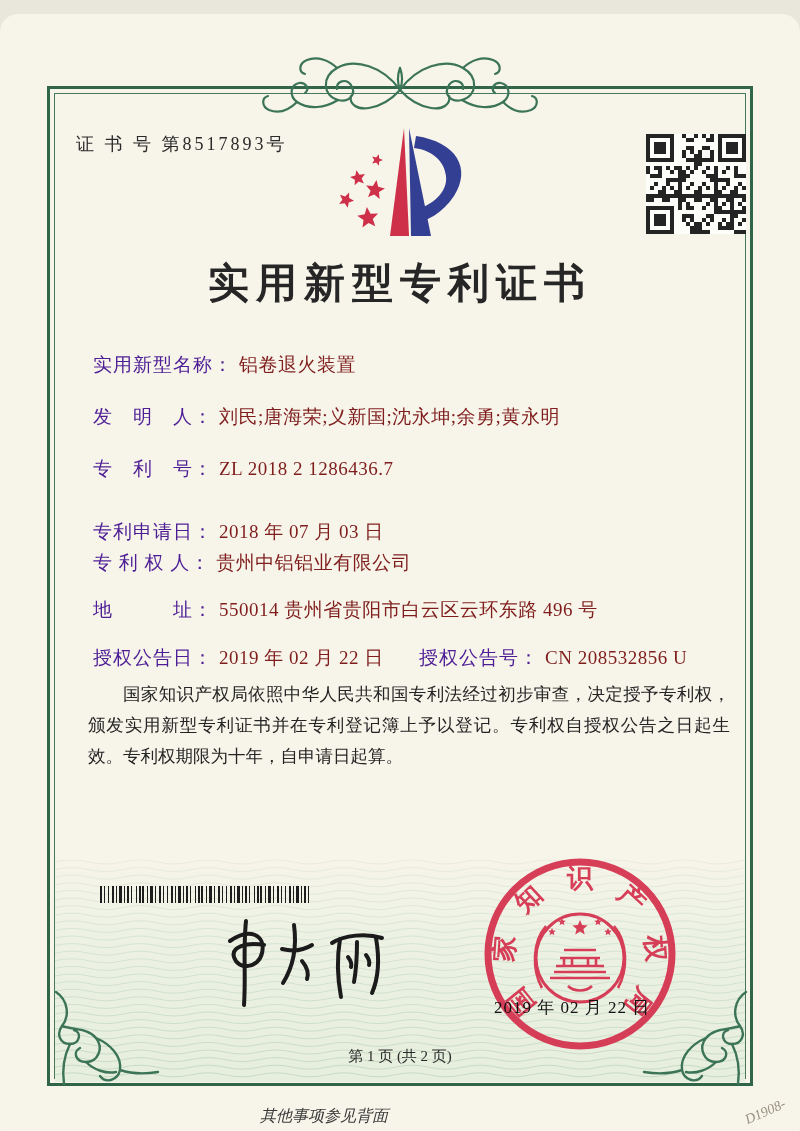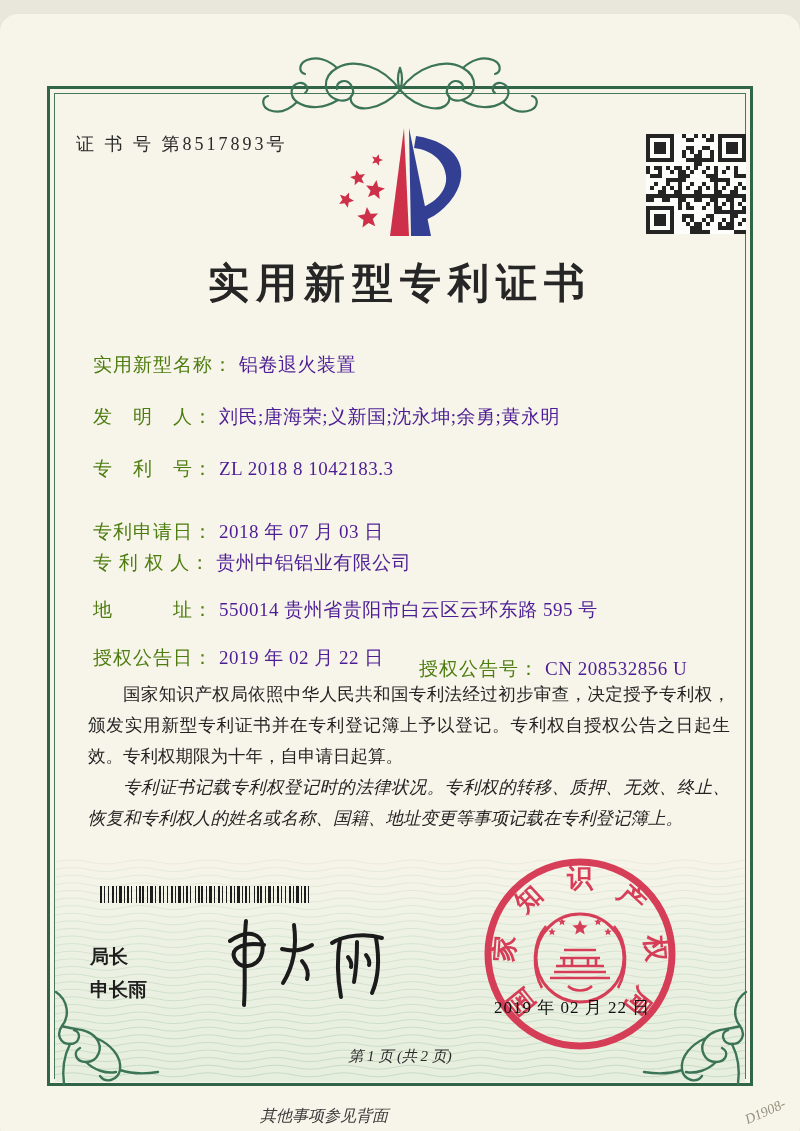--- a/index.html
+++ b/index.html
@@ -32,23 +32,23 @@
   .qr { position:absolute; left:646px; top:120px; }
 
   .doc-title {
     position:absolute; left:0; top:242px; width:800px;
     text-align:center; font-size:41px; font-weight:600;
     letter-spacing:7px; color:#262626;
   }
 
   .fields { position:absolute; left:93px; top:338px; width:640px; font-size:19px; }
   .field-row { position:absolute; left:0; white-space:nowrap; }
-  .field-label { color:#4d7c0f; letter-spacing:1px;font-family:Liberation Serif, serif; }
-  .field-value { color:#4c1d95; margin-left:6px; letter-spacing:0.5px; }
-  .pair2 { position:absolute; left:326px; top:11px; }
+  .field-label { color:#4c1d95; letter-spacing:1px;font-family:Liberation Serif, serif; }
+  .field-value { color:#7f1d1d; margin-left:6px; letter-spacing:0.5px; }
+  .pair2 { position:absolute; left:326px; top:0; }
 
   .paragraphs {
     position:absolute; left:88px; top:665px; width:642px;
     font-size:17.5px; line-height:31px; text-align:justify; color:#242424;
   }
   .paragraphs p { text-indent:2em; }
   .para-2 { font-style:italic; }
 
   .barcode { position:absolute; left:100px; top:872px; }
 
@@ -60,21 +60,21 @@
   .signature { position:absolute; left:220px; top:895px; }
 
   .seal { position:absolute; left:480px; top:840px; }
   .seal-date {
     position:absolute; left:494px; top:982px; width:180px;
     font-size:17px; color:#111; letter-spacing:1px; white-space:nowrap;
   }
 
   .page-info {
     position:absolute; left:0; top:1033px; width:800px;
-    text-align:center; font-size:15px; color:#2b2b2b;font-style:italic;
+    text-align:center; font-size:15px; color:#2b2b2b;
   }
   .back-note {
     position:absolute; left:0; top:1092px; width:648px;
     text-align:center; font-size:16px; color:#3a3a3a; font-style:italic;
   }
   .pencil-note {
     position:absolute; left:744px; top:1090px;
     font-size:14px; font-style:italic; color:#97907f;
     transform:rotate(-24deg);
   }
@@ -480,33 +480,32 @@
         <rect x="92" y="96" width="4" height="4"></rect>
         <rect x="96" y="96" width="4" height="4"></rect>
       </g>
   </svg>
 
   <div class="doc-title">实用新型专利证书</div>
 
   <div class="fields">
     <div class="field-row" style="top:0"><span class="field-label">实用新型名称：</span><span class="field-value">铝卷退火装置</span></div>
     <div class="field-row" style="top:52px"><span class="field-label">发　明　人：</span><span class="field-value">刘民;唐海荣;义新国;沈永坤;余勇;黄永明</span></div>
-    <div class="field-row" style="top:104px"><span class="field-label">专　利　号：</span><span class="field-value">ZL 2018 8 1042183.3</span></div>
+    <div class="field-row" style="top:104px"><span class="field-label">专　利　号：</span><span class="field-value">ZL 2018 2 1286436.7</span></div>
     <div class="field-row" style="top:167px"><span class="field-label">专利申请日：</span><span class="field-value">2018 年 07 月 03 日</span></div>
     <div class="field-row" style="top:198px"><span class="field-label">专 利 权 人：</span><span class="field-value">贵州中铝铝业有限公司</span></div>
-    <div class="field-row" style="top:245px"><span class="field-label">地　　　址：</span><span class="field-value">550014 贵州省贵阳市白云区云环东路 595 号</span></div>
+    <div class="field-row" style="top:245px"><span class="field-label">地　　　址：</span><span class="field-value">550014 贵州省贵阳市白云区云环东路 496 号</span></div>
     <div class="field-row" style="top:293px">
       <span class="field-label">授权公告日：</span><span class="field-value">2019 年 02 月 22 日</span>
       <span class="pair2"><span class="field-label">授权公告号：</span><span class="field-value">CN 208532856 U</span></span>
     </div>
   </div>
 
   <div class="paragraphs">
     <p class="para-1">国家知识产权局依照中华人民共和国专利法经过初步审查，决定授予专利权，颁发实用新型专利证书并在专利登记簿上予以登记。专利权自授权公告之日起生效。专利权期限为十年，自申请日起算。</p>
-    <p class="para-2">专利证书记载专利权登记时的法律状况。专利权的转移、质押、无效、终止、恢复和专利权人的姓名或名称、国籍、地址变更等事项记载在专利登记簿上。</p>
   </div>
 
   <svg class="barcode" width="212" height="17">
     <g id="barcode-bars" fill="#1d1d1d">
         <rect x="0" y="0" width="2" height="17"></rect>
         <rect x="4" y="0" width="1" height="17"></rect>
         <rect x="8" y="0" width="1" height="17"></rect>
         <rect x="12" y="0" width="2" height="17"></rect>
         <rect x="16" y="0" width="1" height="17"></rect>
         <rect x="19" y="0" width="3" height="17"></rect>
@@ -554,24 +553,20 @@
         <rect x="185" y="0" width="1" height="17"></rect>
         <rect x="189" y="0" width="2" height="17"></rect>
         <rect x="193" y="0" width="1" height="17"></rect>
         <rect x="196" y="0" width="3" height="17"></rect>
         <rect x="201" y="0" width="1" height="17"></rect>
         <rect x="204" y="0" width="2" height="17"></rect>
         <rect x="208" y="0" width="1" height="17"></rect>
       </g>
   </svg>
 
-  <div class="signer">
-    <div>局长</div>
-    <div>申长雨</div>
-  </div>
 
   <svg class="signature" width="185" height="105" viewBox="0 0 185 105">
     <g stroke="#1b1b1b" stroke-width="4" fill="none" stroke-linecap="round" stroke-linejoin="round">
       <path d="M26,12 C23,40 26,68 24,96"></path>
       <path d="M10,32 C30,18 46,26 42,44 C39,59 18,62 14,48 C11,38 26,33 44,36"></path>
       <path d="M74,16 C77,38 73,58 63,74"></path>
       <path d="M62,40 C74,43 84,41 92,36"></path>
       <path d="M82,52 C87,58 89,64 87,70"></path>
       <path d="M112,34 C124,26 146,24 162,29"></path>
       <path d="M120,30 C116,54 118,72 121,88"></path>

